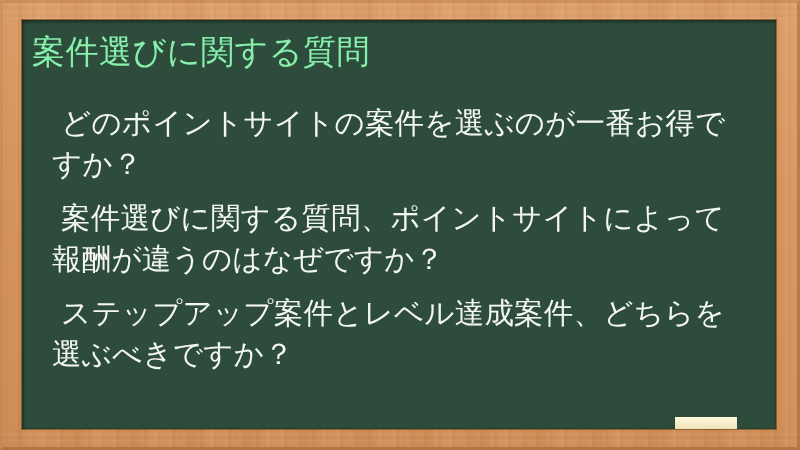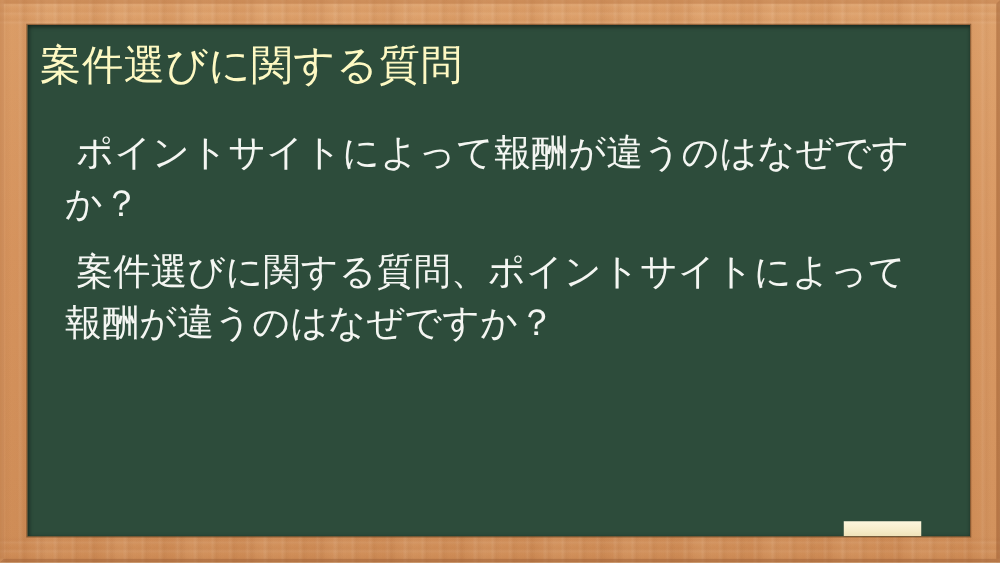--- a/index.html
+++ b/index.html
@@ -85,25 +85,26 @@
       0 0 0 1px rgba(90,52,22,0.55);
     overflow: hidden;
   }
 
   
   #board-title {
     position: absolute;
     left: 10px;
     top: 11px;
     width: 730px;
-    color: #fef9c3;
+    color: #86efac;
     font-size: 33px;
     line-height: 42px;
     letter-spacing: 0.5px;
     white-space: nowrap;
+    font-family: Liberation Serif, serif;
   }
 
   #question-list {
     position: absolute;
     left: 30px;
     top: 82px;
     width: 700px;
     margin: 0;
     padding: 0;
     list-style: none;
@@ -137,20 +138,21 @@
 
   <div id="frame-rail-top"></div>
   <div id="frame-rail-bottom"></div>
   <div id="frame-outer-edge"></div>
 
   <div id="board">
 
     <div id="board-title">案件選びに関する質問</div>
 
     <ul id="question-list">
-      <li class="question-item">ポイントサイトによって報酬が違うのはなぜですか？</li>
+      <li class="question-item">どのポイントサイトの案件を選ぶのが一番お得ですか？</li>
       <li class="question-item">案件選びに関する質問、ポイントサイトによって報酬が違うのはなぜですか？</li>
+      <li class="question-item">ステップアップ案件とレベル達成案件、どちらを選ぶべきですか？</li>
     </ul>
 
     <div id="chalk-stick"></div>
 
   </div>
 </div>
 
 </body></html>

